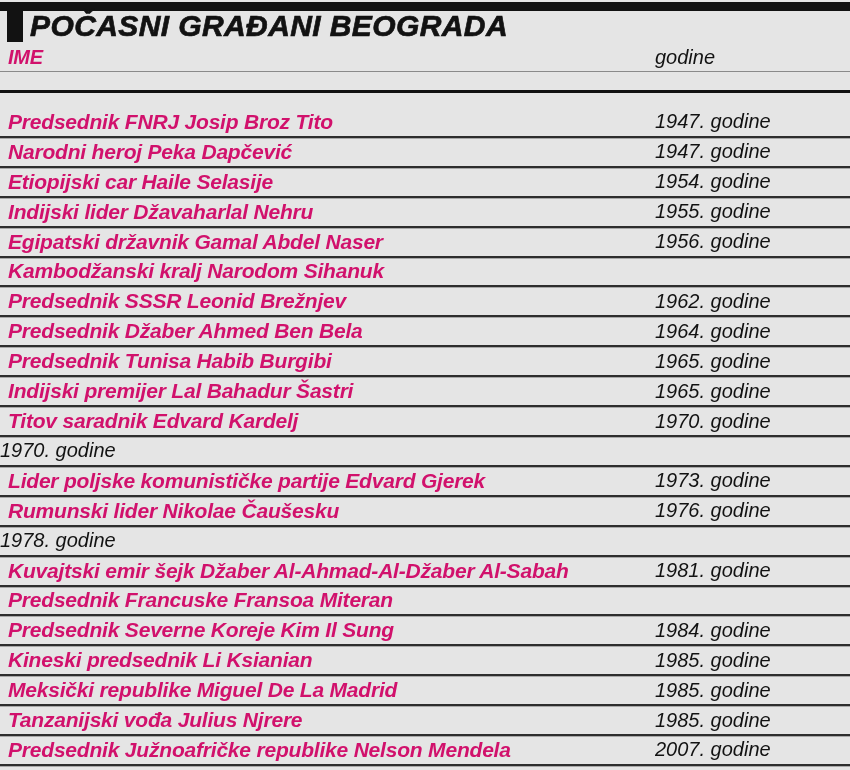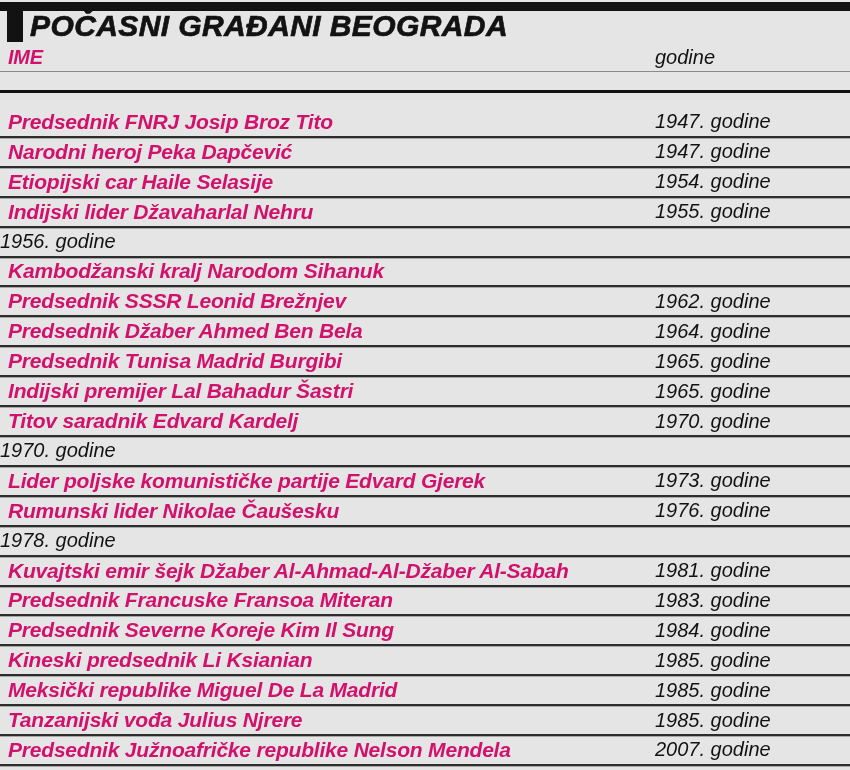--- a/index.html
+++ b/index.html
@@ -130,39 +130,40 @@
     <div class="cell name">Etiopijski car Haile Selasije</div>
     <div class="cell year">1954. godine</div>
   </div>
 
   <div class="row">
     <div class="cell name">Indijski lider Džavaharlal Nehru</div>
     <div class="cell year">1955. godine</div>
   </div>
 
   <div class="row">
+    <div class="cell name">Egipatski državnik Gamal Abdel Naser</div>
     <div class="cell year">1956. godine</div>
   </div>
 
   <div class="row">
     <div class="cell name">Kambodžanski kralj Narodom Sihanuk</div>
   </div>
 
   <div class="row">
     <div class="cell name">Predsednik SSSR Leonid Brežnjev</div>
     <div class="cell year">1962. godine</div>
   </div>
 
   <div class="row">
     <div class="cell name">Predsednik Džaber Ahmed Ben Bela</div>
     <div class="cell year">1964. godine</div>
   </div>
 
   <div class="row">
-    <div class="cell name">Predsednik Tunisa Madrid Burgibi</div>
+    <div class="cell name">Predsednik Tunisa Habib Burgibi</div>
     <div class="cell year">1965. godine</div>
   </div>
 
   <div class="row">
     <div class="cell name">Indijski premijer Lal Bahadur Šastri</div>
     <div class="cell year">1965. godine</div>
   </div>
 
   <div class="row">
     <div class="cell name">Titov saradnik Edvard Kardelj</div>
@@ -187,21 +188,20 @@
     <div class="cell year">1978. godine</div>
   </div>
 
   <div class="row">
     <div class="cell name">Kuvajtski emir šejk Džaber Al-Ahmad-Al-Džaber Al-Sabah</div>
     <div class="cell year">1981. godine</div>
   </div>
 
   <div class="row">
     <div class="cell name">Predsednik Francuske Fransoa Miteran</div>
-    <div class="cell year">1983. godine</div>
   </div>
 
   <div class="row">
     <div class="cell name">Predsednik Severne Koreje Kim Il Sung</div>
     <div class="cell year">1984. godine</div>
   </div>
 
   <div class="row">
     <div class="cell name">Kineski predsednik Li Ksianian</div>
     <div class="cell year">1985. godine</div>

